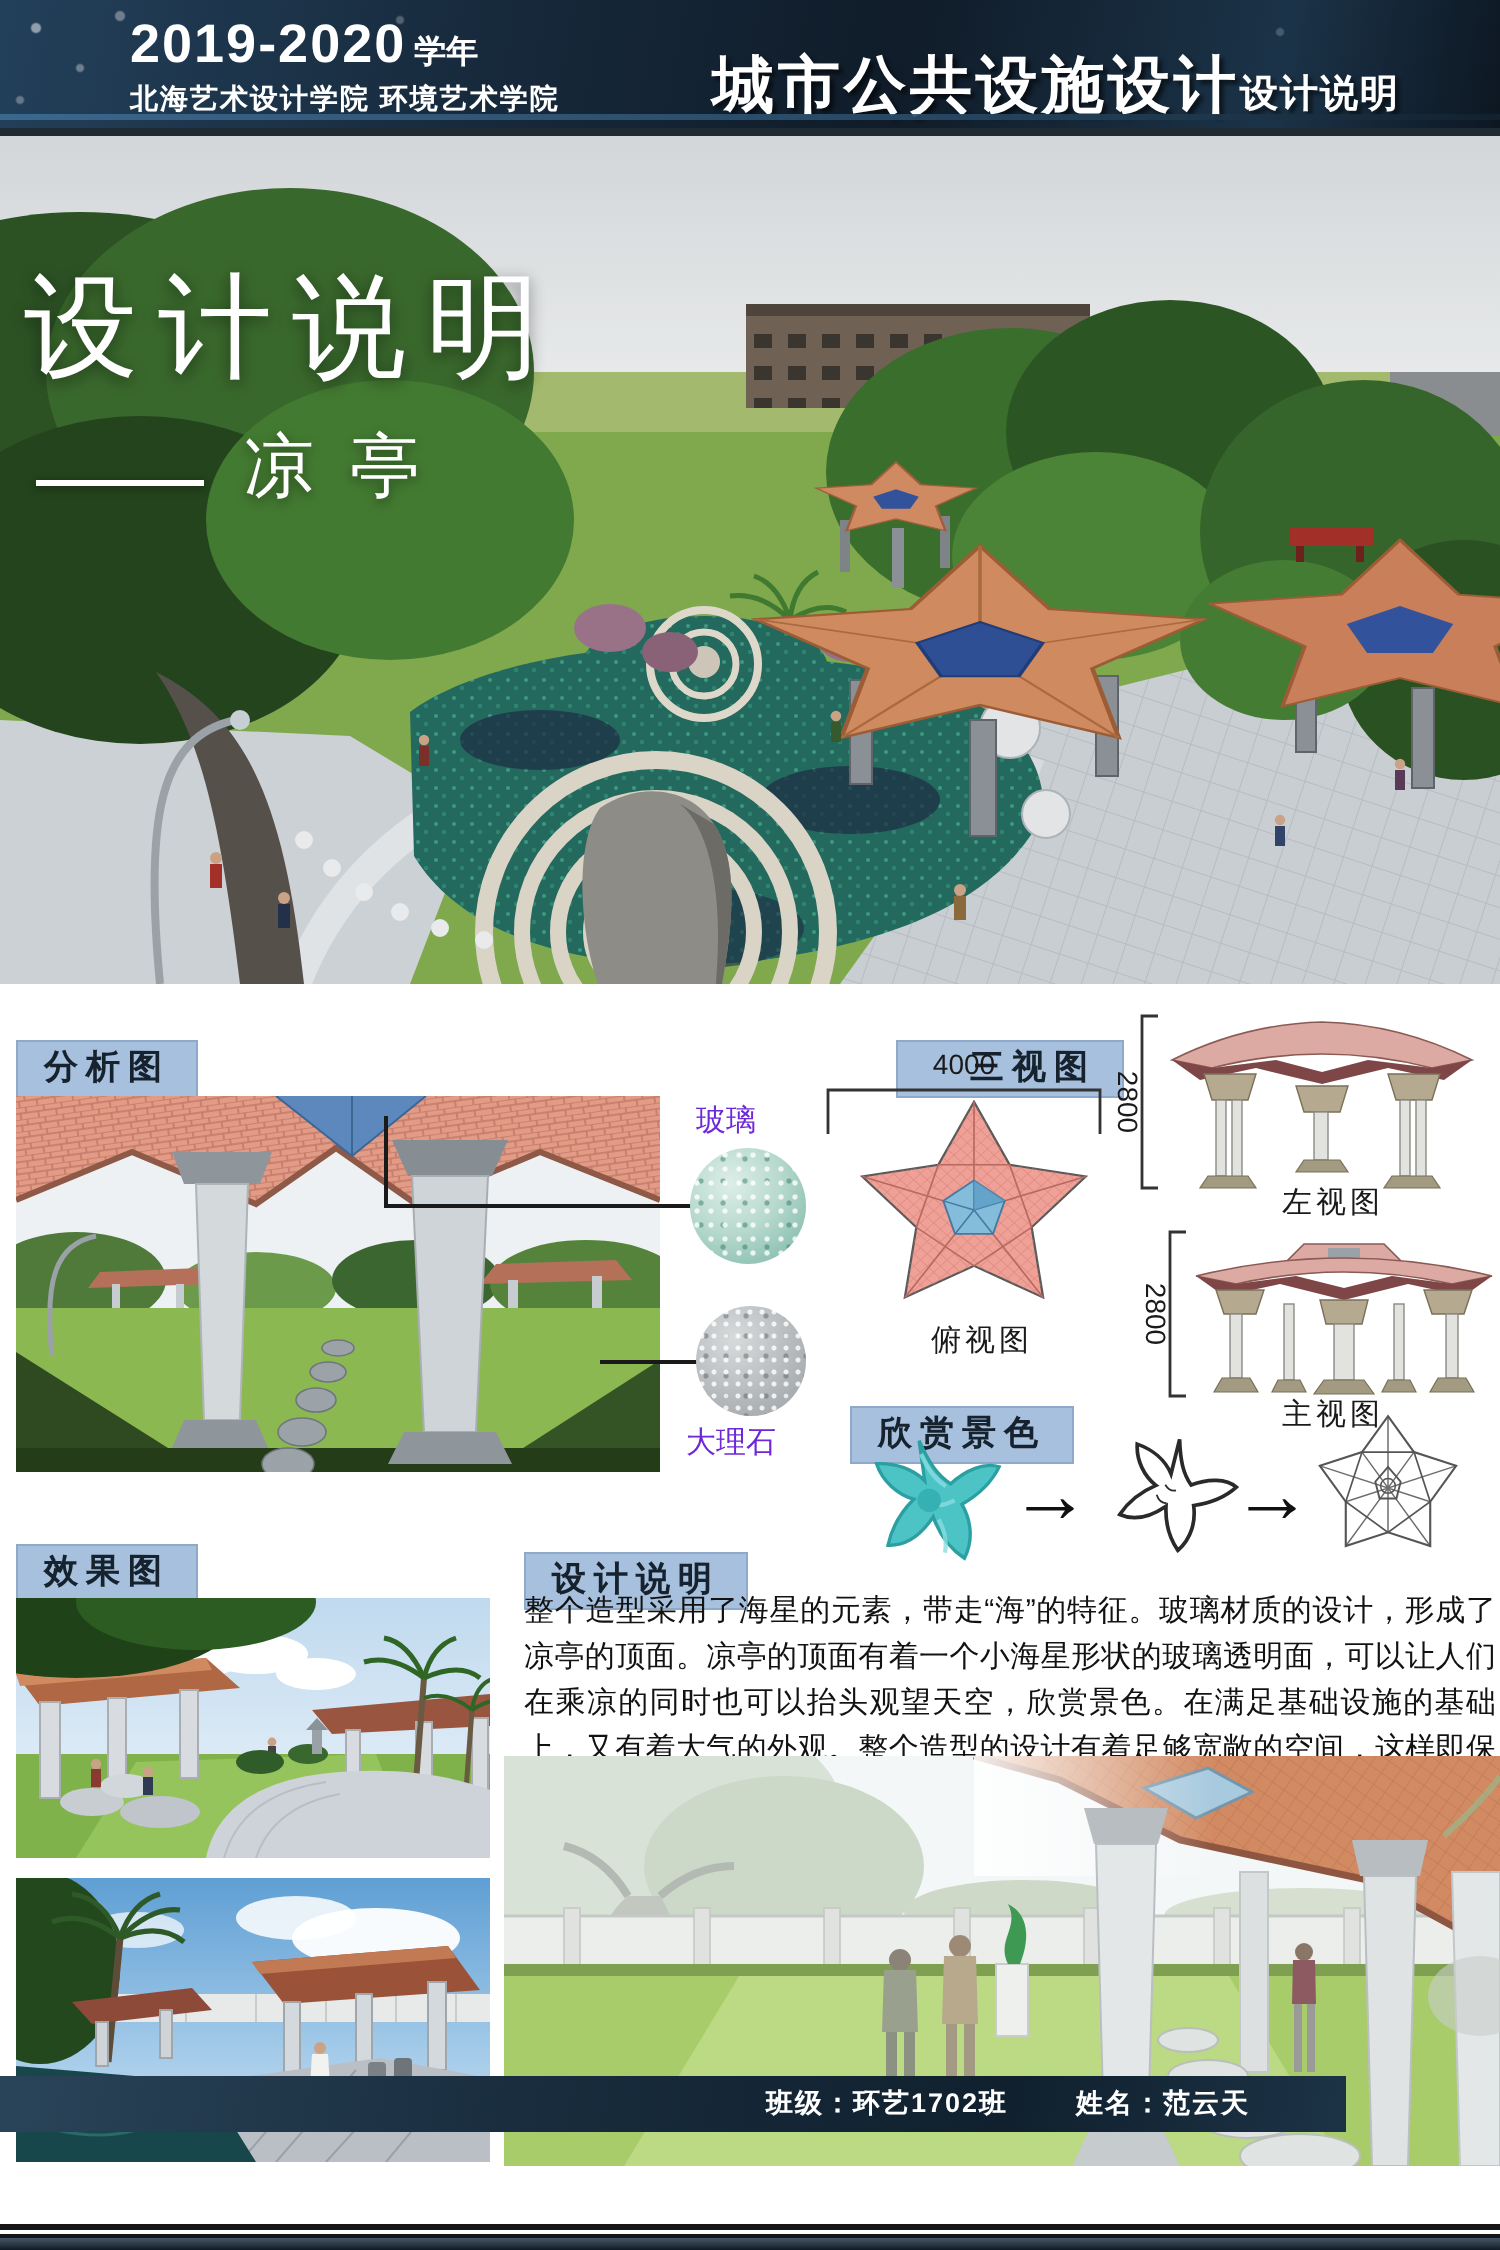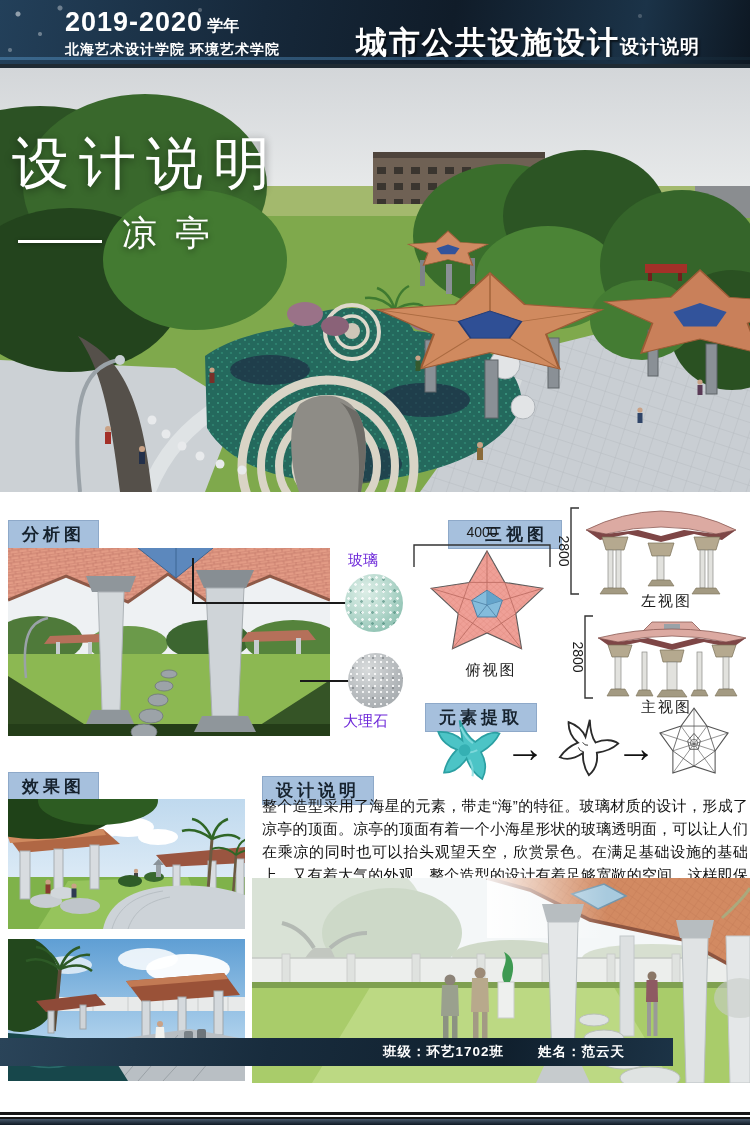--- a/index.html
+++ b/index.html
@@ -406,21 +406,21 @@
     <g fill="#a39a82" stroke="#7a7058" stroke-width="0.6">
       <polygon points="15,79 29,79 33,86 11,86"></polygon>
       <polygon points="43,80 54,80 57,86 40,86"></polygon>
       <polygon points="66,80 86,80 91,87 61,87"></polygon>
       <polygon points="98,80 109,80 112,86 95,86"></polygon>
       <polygon points="123,79 137,79 141,86 119,86"></polygon>
     </g>
   </svg>
   <div class="view-label" style="left:641px;top:698px;">主视图</div>
 
-  <div class="badge" style="left:425px;top:688px;"><span>元素提取</span></div>
+  <div class="badge" style="left:425px;top:688px;"><span>欣赏景色</span></div>
 
   <svg class="abs" style="left:422px;top:708px;" width="84" height="88" viewBox="0 0 100 100">
     <g transform="rotate(-8,50,50)">
       <path d="M50,12 C54,26 58,34 65,40 C75,33 87,30 95,34 C89,43 80,49 70,53 C74,63 74,75 67,85 C59,78 54,68 52,58 C44,67 34,73 23,71 C27,60 34,52 42,46 C33,42 25,33 23,22 C34,23 44,28 50,36 Z" fill="#4cc4c6" stroke="#2b9fa2" stroke-width="2"></path>
       <path d="M50,20 C53,30 56,36 62,41 M66,50 C60,52 55,52 52,50 M55,60 C58,68 58,74 56,80" stroke="#8adde0" stroke-width="2.5" fill="none" opacity="0.8"></path>
       <circle cx="51" cy="48" r="7" fill="#35b0b3"></circle>
     </g>
   </svg>
 
   <div class="arrow-glyph" style="left:505px;top:728px;">→</div>

